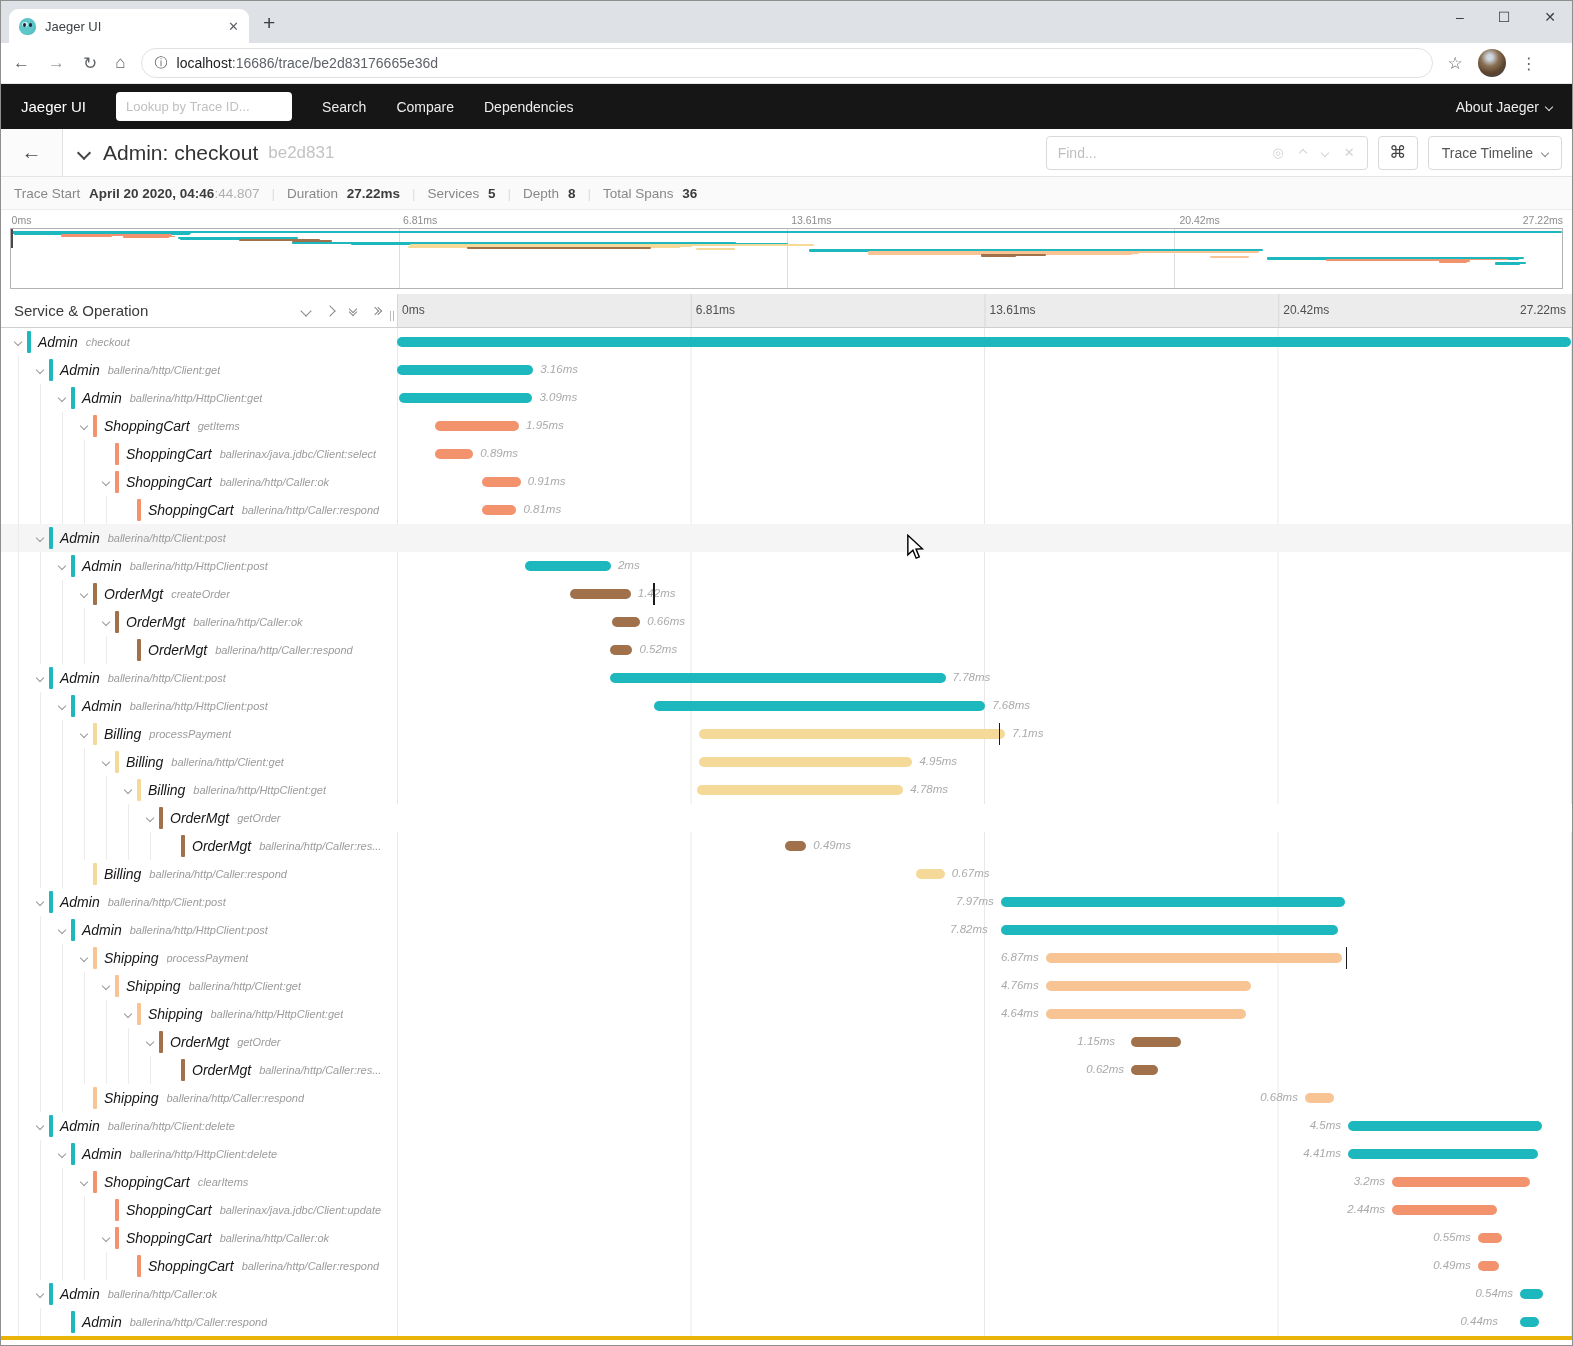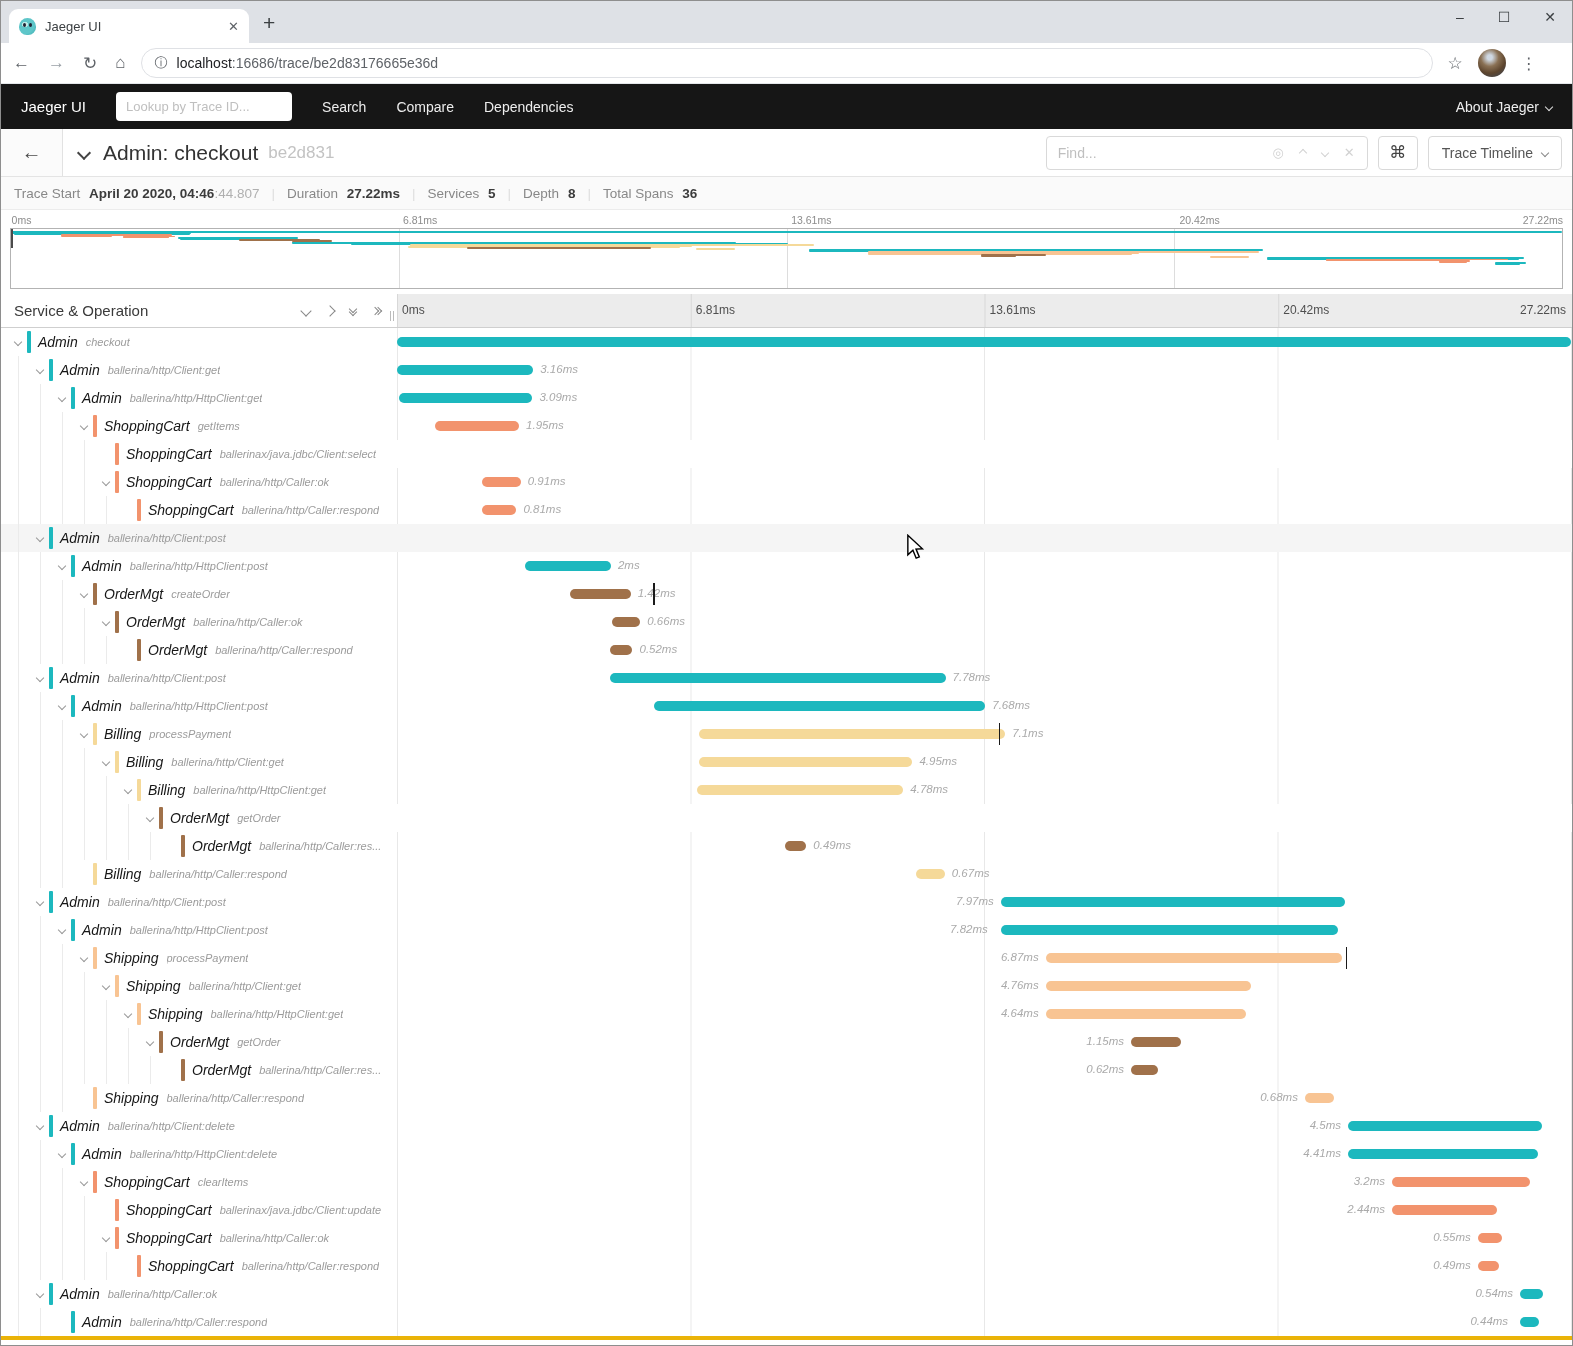--- a/index.html
+++ b/index.html
@@ -339,20 +339,24 @@
           <span class="guide" style="left: 17px;"></span>
           <span class="guide" style="left: 39px;"></span>
           <span class="guide" style="left: 61px;"></span>
           <span class="guide" style="left: 83px;"></span>
           <span style="width: 98px; flex: 0 0 auto;"></span>
           <span class="exp"></span>
           <span class="cbar" style="background: rgb(242, 147, 109);"></span>
           <span class="svc">ShoppingCart</span>
           <span class="op">ballerinax/java.jdbc/Client:select</span>
         </div>
+        <div class="cell-r">
+          <div class="bar" style="left: 3.23292%; width: 3.26965%; background: rgb(242, 147, 109);"></div>
+          <span class="dur" style="left: 6.50257%; margin-left: 7px;">0.89ms</span>
+        </div>
       </div>
       <div class="row">
         <div class="cell-l">
           <span class="guide" style="left: 17px;"></span>
           <span class="guide" style="left: 39px;"></span>
           <span class="guide" style="left: 61px;"></span>
           <span class="guide" style="left: 83px;"></span>
           <span style="width: 98px; flex: 0 0 auto;"></span>
           <span class="exp">
             <i class="ch sm down"></i>
@@ -715,21 +719,21 @@
           <span style="width: 142px; flex: 0 0 auto;"></span>
           <span class="exp">
             <i class="ch sm down"></i>
           </span>
           <span class="cbar" style="background: rgb(160, 113, 74);"></span>
           <span class="svc">OrderMgt</span>
           <span class="op">getOrder</span>
         </div>
         <div class="cell-r">
           <div class="bar" style="left: 62.5276%; width: 4.22483%; background: rgb(160, 113, 74);"></div>
-          <span class="dur" style="right: 37.4724%; margin-right: 7px;">1.15ms</span>
+          <span class="dur" style="right: 37.4724%; margin-right: 16px;">1.15ms</span>
         </div>
       </div>
       <div class="row">
         <div class="cell-l">
           <span class="guide" style="left: 17px;"></span>
           <span class="guide" style="left: 39px;"></span>
           <span class="guide" style="left: 61px;"></span>
           <span class="guide" style="left: 83px;"></span>
           <span class="guide" style="left: 105px;"></span>
           <span class="guide" style="left: 127px;"></span>
@@ -887,21 +891,21 @@
           <span class="guide" style="left: 17px;"></span>
           <span class="guide" style="left: 39px;"></span>
           <span style="width: 54px; flex: 0 0 auto;"></span>
           <span class="exp"></span>
           <span class="cbar" style="background: rgb(28, 184, 190);"></span>
           <span class="svc">Admin</span>
           <span class="op">ballerina/http/Caller:respond</span>
         </div>
         <div class="cell-r">
           <div class="bar" style="left: 95.665%; width: 1.61646%; background: rgb(28, 184, 190);"></div>
-          <span class="dur" style="right: 4.33505%; margin-right: 12px;">0.44ms</span>
+          <span class="dur" style="right: 4.33505%; margin-right: 22px;">0.44ms</span>
         </div>
       </div>
     </div>
 
   <div class="cursor">
     <svg width="22" height="26" viewBox="0 0 13 20">
       <path d="M1 1 L1 16 L4.9 12.4 L7.4 18.6 L9.8 17.6 L7.3 11.6 L12.2 11.4 Z" fill="#fff" stroke="#000" stroke-width="1.1"></path>
     </svg>
   </div>
 

